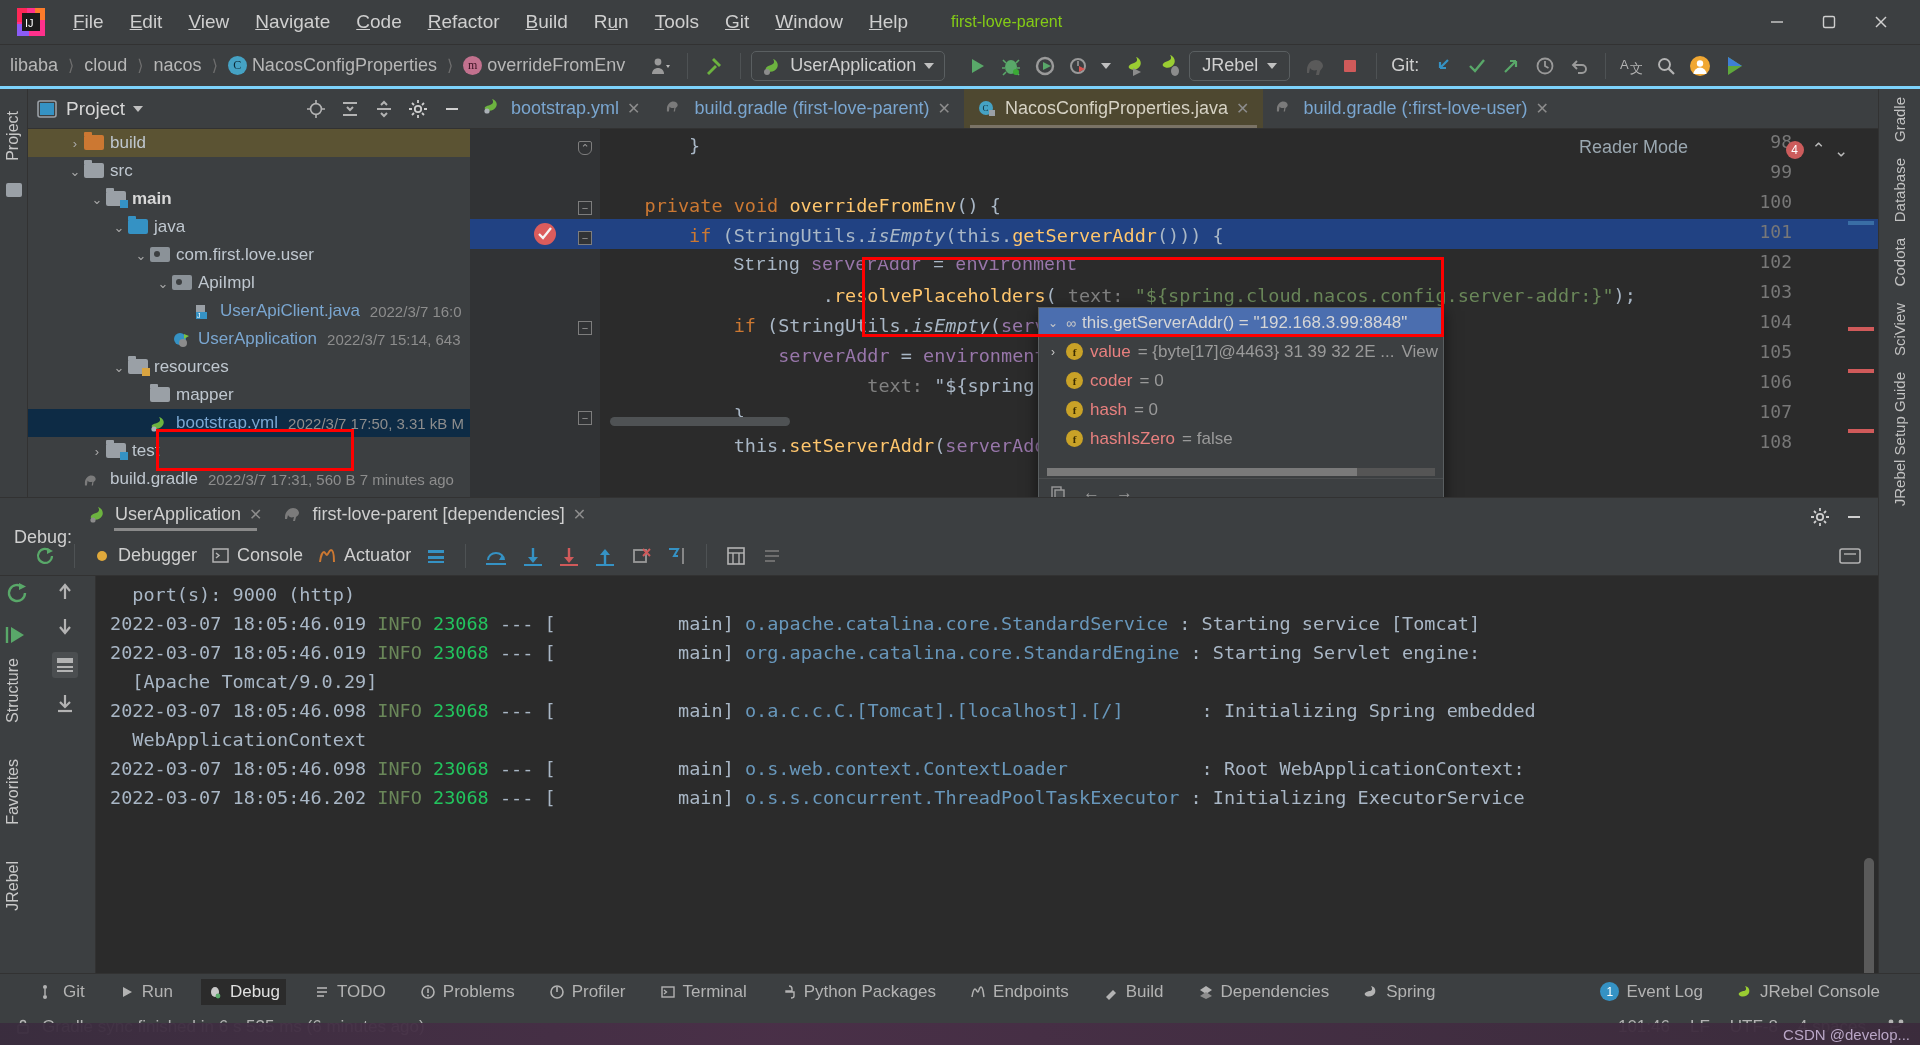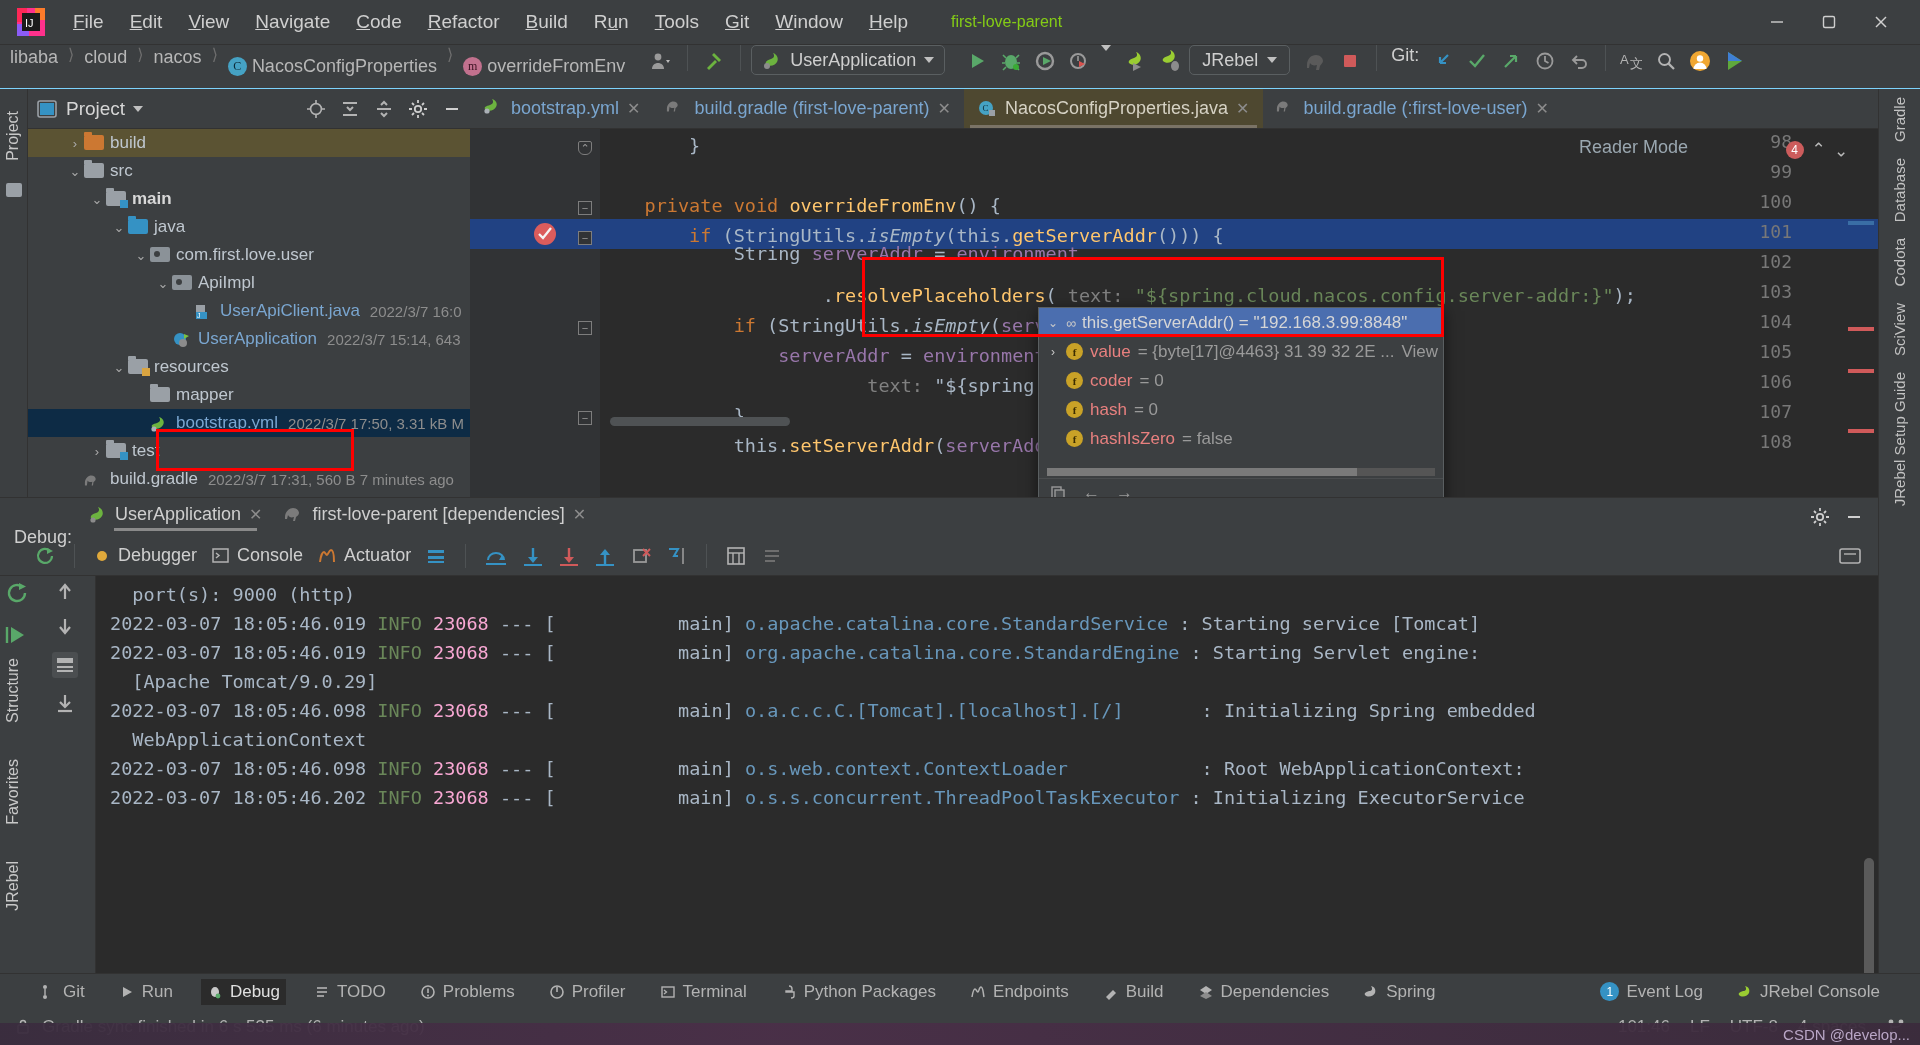--- a/index.html
+++ b/index.html
@@ -14,22 +14,22 @@
             display:flex; align-items:center; padding:0 10px; gap:0; }
   #menubar .logo{ width:30px; height:30px; margin:0 14px 0 6px; position:relative; flex:none;}
   .mi{ padding:4px 13px; color:#cfcfcf; font-size:19px; white-space:nowrap; }
   .mi u{ text-decoration:underline; }
   .win-title{ margin-left:30px; color:#84cc16; font-size:16px; }
   .wbtns{ margin-left:auto; display:flex; gap:6px; align-items:center; padding-right:6px;}
   .wbtn{ width:46px; height:34px; display:flex; align-items:center; justify-content:center;
          color:#cfcfcf; font-size:20px; }
 
   
-  #navbar{ height:44px; background:#3c3f41; display:flex; 
-           padding:0 6px; border-bottom:1px solid #7dd3fc; gap:2px;}
+  #navbar{ height:44px; background:#3c3f41; display:flex; align-items:center;
+           padding:0 6px; border-bottom:3px solid #7dd3fc; gap:2px;}
   .crumb{ color:#b7b7b7; font-size:18px; padding:2px 4px; white-space:nowrap;}
   .crumb.sep{ color:#6e6e6e; padding:0 4px; font-size:16px;}
   .cicon{ width:19px;height:19px;border-radius:50%;display:inline-flex;align-items:center;
           justify-content:center;font-size:12px;color:#111;margin-right:5px;flex:none;
           font-family:"Liberation Serif",serif;}
   .cicon.c{ background:#45a2c4; color:#0c2b38;}
   .cicon.m{ background:#c2718e; color:#3a1020;}
   .tbsep{ width:1px;height:26px;background:#4e5254;margin:0 8px;}
   .runcfg{ display:flex;align-items:center;gap:8px;border:1px solid #5a5f61;border-radius:5px;
            height:30px;padding:0 10px;min-width:190px;background:#3c3f41;}
@@ -145,21 +145,21 @@
   .dtool{ display:flex;align-items:center;gap:7px;}
   .dsep{ width:1px;height:24px;background:#4e5254;margin:0 4px;}
   #dbgleft{ position:absolute;left:0;top:78px;width:34px;bottom:0;background:#3c3f41;
             display:flex;flex-direction:column;align-items:center;gap:0;}
   #dbgleft2{ position:absolute;left:34px;top:78px;width:62px;bottom:0;background:#3c3f41;
              border-right:1px solid #323232;}
   #console{ position:absolute;left:96px;top:78px;right:0;bottom:0;background:#2b2b2b;
             overflow:hidden;padding:4px 0 0 14px;}
   .cline{ height:29px;line-height:29px;font-family:"DejaVu Sans Mono",monospace;font-size:18.5px;
           white-space:pre;color:#a9b7c6;}
-  .c-date{color:#a9b7c6;} .c-info{color:#6a8759;} .c-pid{color:#f9a8d4;}
+  .c-date{color:#a9b7c6;} .c-info{color:#6a8759;} .c-pid{color:#22c55e;}
   .c-cls{color:#6897bb;} .c-msg{color:#a9b7c6;}
   #consoleThumb{ position:absolute;right:4px;top:360px;width:10px;height:120px;background:#5a5a5a;border-radius:5px;}
 
   
   #statusbtns{ position:absolute;left:0;bottom:36px;width:1920px;height:36px;background:#3c3f41;
                display:flex;align-items:center;gap:22px;padding:0 34px;border-top:1px solid #323232;
                font-size:17px;color:#b3b3b3;}
   .sbtn{ display:flex;align-items:center;gap:7px;padding:3px 6px;white-space:nowrap;}
   .sbtn.active{ background:#2b2b2b;color:#e0e0e0;}
   #statusbtns .right{ margin-left:auto;display:flex;gap:22px;align-items:center;}
@@ -598,21 +598,21 @@
       <div id="codelines">
           <div class="lnum" style="top: 2px;">98</div>
           <div class="codeline" style="top: 2px;">        }</div>
           <div class="lnum" style="top: 32px;">99</div>
           <div class="codeline" style="top: 32px;"></div>
           <div class="lnum" style="top: 62px;">100</div>
           <div class="codeline" style="top: 62px;">    <span class="kw">private</span> <span class="kw">void</span> <span class="mth">overrideFromEnv</span>() {</div>
           <div class="lnum" style="top: 92px;">101</div>
           <div class="codeline" style="top: 92px;">        <span class="kw">if</span> (StringUtils.<span class="ital">isEmpty</span>(this.<span class="mth">getServerAddr</span>())) {</div>
           <div class="lnum" style="top: 122px;">102</div>
-          <div class="codeline" style="top: 110px;">            String <span class="fld">serverAddr</span> = <span class="fld">environment</span></div>
+          <div class="codeline" style="top: 122px; font-family: Liberation Mono, monospace;">            String <span class="fld">serverAddr</span> = <span class="fld">environment</span></div>
           <div class="lnum" style="top: 152px;">103</div>
           <div class="codeline" style="top: 152px;">                    .<span class="mth">resolvePlaceholders</span>( <span class="hint">text:</span> <span class="str">"${spring.cloud.nacos.config.server-addr:}"</span>);</div>
           <div class="lnum" style="top: 182px;">104</div>
           <div class="codeline" style="top: 182px;">            <span class="kw">if</span> (StringUtils.<span class="ital">isEmpty</span>(<span class="fld">serverAddr</span>)) {</div>
           <div class="lnum" style="top: 212px;">105</div>
           <div class="codeline" style="top: 212px;">                <span class="fld">serverAddr</span> = <span class="fld">environment</span>.reso</div>
           <div class="lnum" style="top: 242px;">106</div>
           <div class="codeline" style="top: 242px;">                        <span class="hint">text:</span> "${spring.cloud.</div>
           <div class="lnum" style="top: 272px;">107</div>
           <div class="codeline" style="top: 272px;">            }</div>

